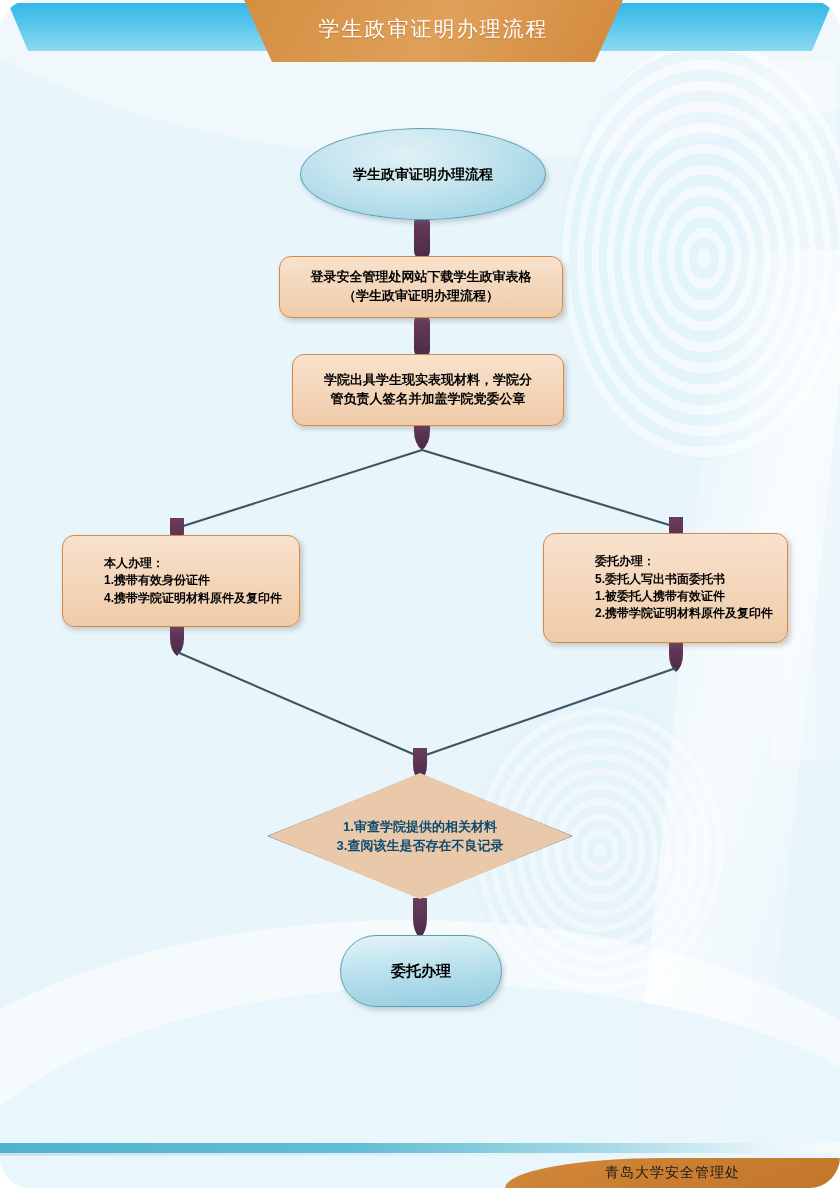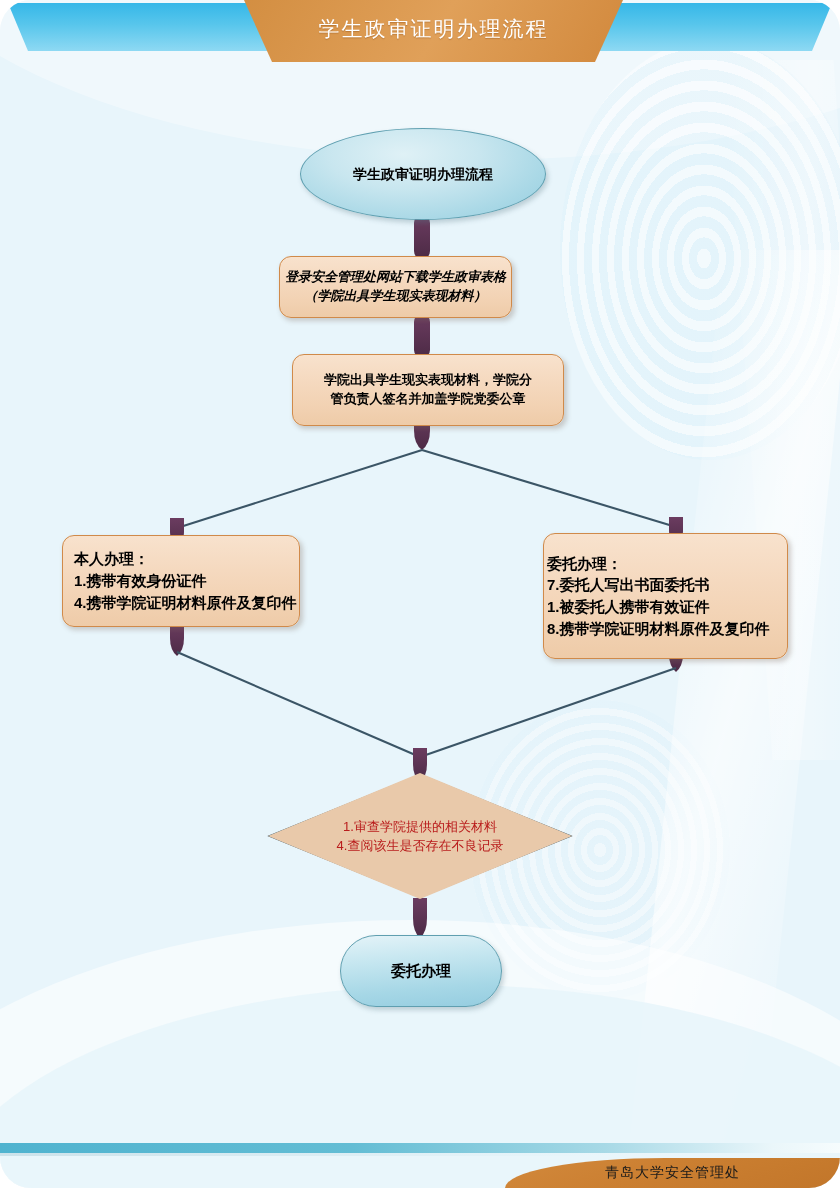--- a/index.html
+++ b/index.html
@@ -172,51 +172,51 @@
   }
 
   
   .proc {
     background: linear-gradient(180deg, #f8e2cd 0%, #f5d9bf 38%, #f2d2b3 72%, #eecba8 100%);
     border: 1.3px solid #d08a4a;
     border-radius: 12px;
     box-shadow: 2.5px 3px 5px rgba(120,100,85,0.30);
     font-size: 13px;
   }
-  .proc-1 { left: 279px; top: 256px; width: 233px; height: 62px; font-style: italic; }
+  .proc-1 { left: 279px; top: 256px; width: 284px; height: 62px; }
   .proc-2 { left: 292px; top: 354px; width: 272px; height: 72px; }
 
   .proc-left {
     left: 62px; top: 535px; width: 238px; height: 92px;
     align-items: flex-start; padding-left: 11px;
   }
   .proc-right {
-    left: 543px; top: 533px; width: 245px; height: 126px;
-    align-items: flex-start; padding-left: 3px;
-  }
-  .proc-left .node-line, .proc-right .node-line { text-align: left; font-size: 15px; }
+    left: 543px; top: 533px; width: 245px; height: 110px;
+    align-items: flex-start; padding-left: 21px;
+  }
+  .proc-left .node-line, .proc-right .node-line { text-align: left; font-size: 12px; margin-left: 30px; }
 
   
   .diamond-wrap {
     position: absolute;
     left: 268px; top: 773px; width: 304px; height: 126px;
     z-index: 5;
   }
   .diamond-shape {
     position: absolute; inset: 0;
     background: #e9c9aa;
     clip-path: polygon(50% 0, 100% 50%, 50% 100%, 0 50%);
     border: 0;
     filter: drop-shadow(2px 3px 3px rgba(110,95,80,0.35));
   }
   .diamond-text {
     position: absolute; inset: 0;
     display: flex; flex-direction: column;
     align-items: center; justify-content: center;
-    font-size: 13px; font-weight: normal; color: #b91c1c;
+    font-size: 13px; font-weight: bold; color: #0c4a6e;
     line-height: 1.5;
   }
 
   
   .svg-conn {
     position: absolute; left: 0; top: 0;
     width: 840px; height: 1188px;
     z-index: 3;
     pointer-events: none;
   }
@@ -287,46 +287,46 @@
 
     <polygon points="420,775 570,836 420,897 270,836" fill="none" stroke="#2f4a5a" stroke-width="2"></polygon>
   </svg>
 
   <div class="node ellipse-start">
     <div class="node-line">学生政审证明办理流程</div>
   </div>
 
   <div class="node proc proc-1">
     <div class="node-line">登录安全管理处网站下载学生政审表格</div>
-    <div class="node-line">（学院出具学生现实表现材料）</div>
+    <div class="node-line">（学生政审证明办理流程）</div>
   </div>
 
   <div class="node proc proc-2">
     <div class="node-line">学院出具学生现实表现材料，学院分</div>
     <div class="node-line">管负责人签名并加盖学院党委公章</div>
   </div>
 
   <div class="node proc proc-left">
     <div class="node-line">本人办理：</div>
     <div class="node-line">1.携带有效身份证件</div>
     <div class="node-line">4.携带学院证明材料原件及复印件</div>
   </div>
 
   <div class="node proc proc-right">
     <div class="node-line">委托办理：</div>
-    <div class="node-line">7.委托人写出书面委托书</div>
+    <div class="node-line">5.委托人写出书面委托书</div>
     <div class="node-line">1.被委托人携带有效证件</div>
-    <div class="node-line">8.携带学院证明材料原件及复印件</div>
+    <div class="node-line">2.携带学院证明材料原件及复印件</div>
   </div>
 
   <div class="diamond-wrap">
     <div class="diamond-shape"></div>
     <div class="diamond-text">
       <div>1.审查学院提供的相关材料</div>
-      <div>4.查阅该生是否存在不良记录</div>
+      <div>3.查阅该生是否存在不良记录</div>
     </div>
   </div>
 
   <div class="node ellipse-end">
     <div class="node-line">委托办理</div>
   </div>
 
   <div class="ftr-bar"></div>
   <div class="ftr-bar-shadow"></div>
   <div class="ftr-orange"></div>

